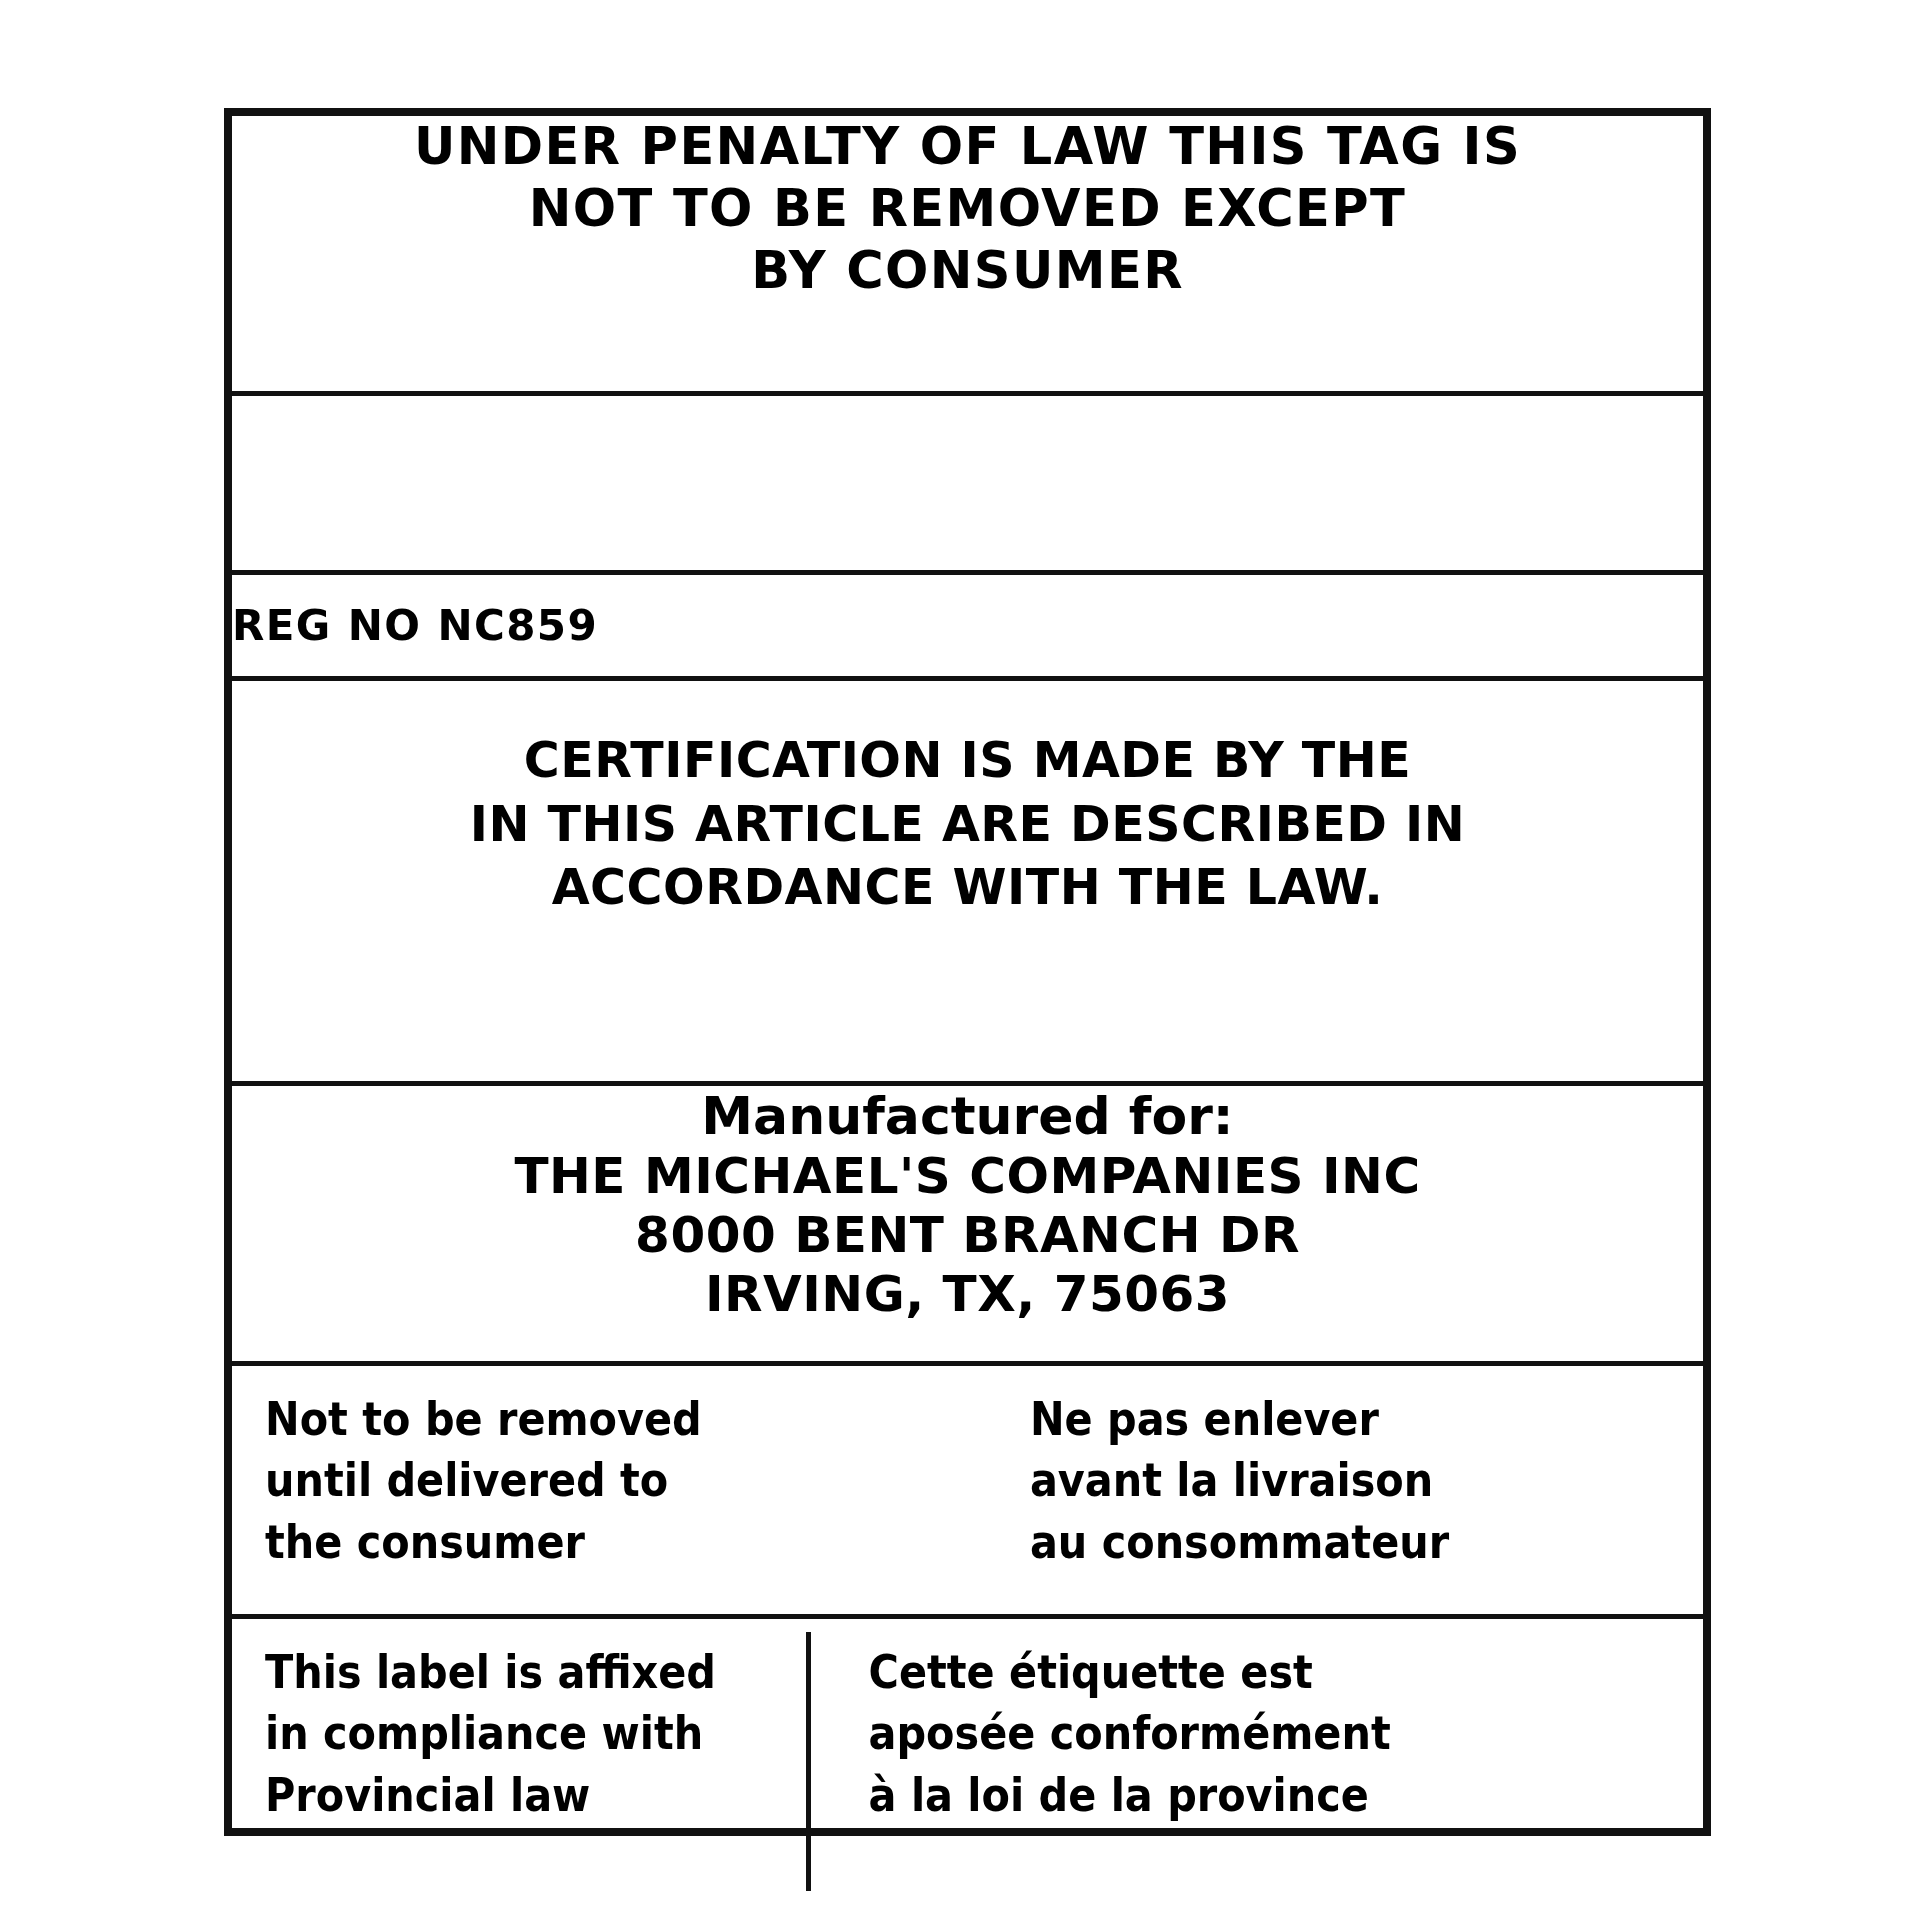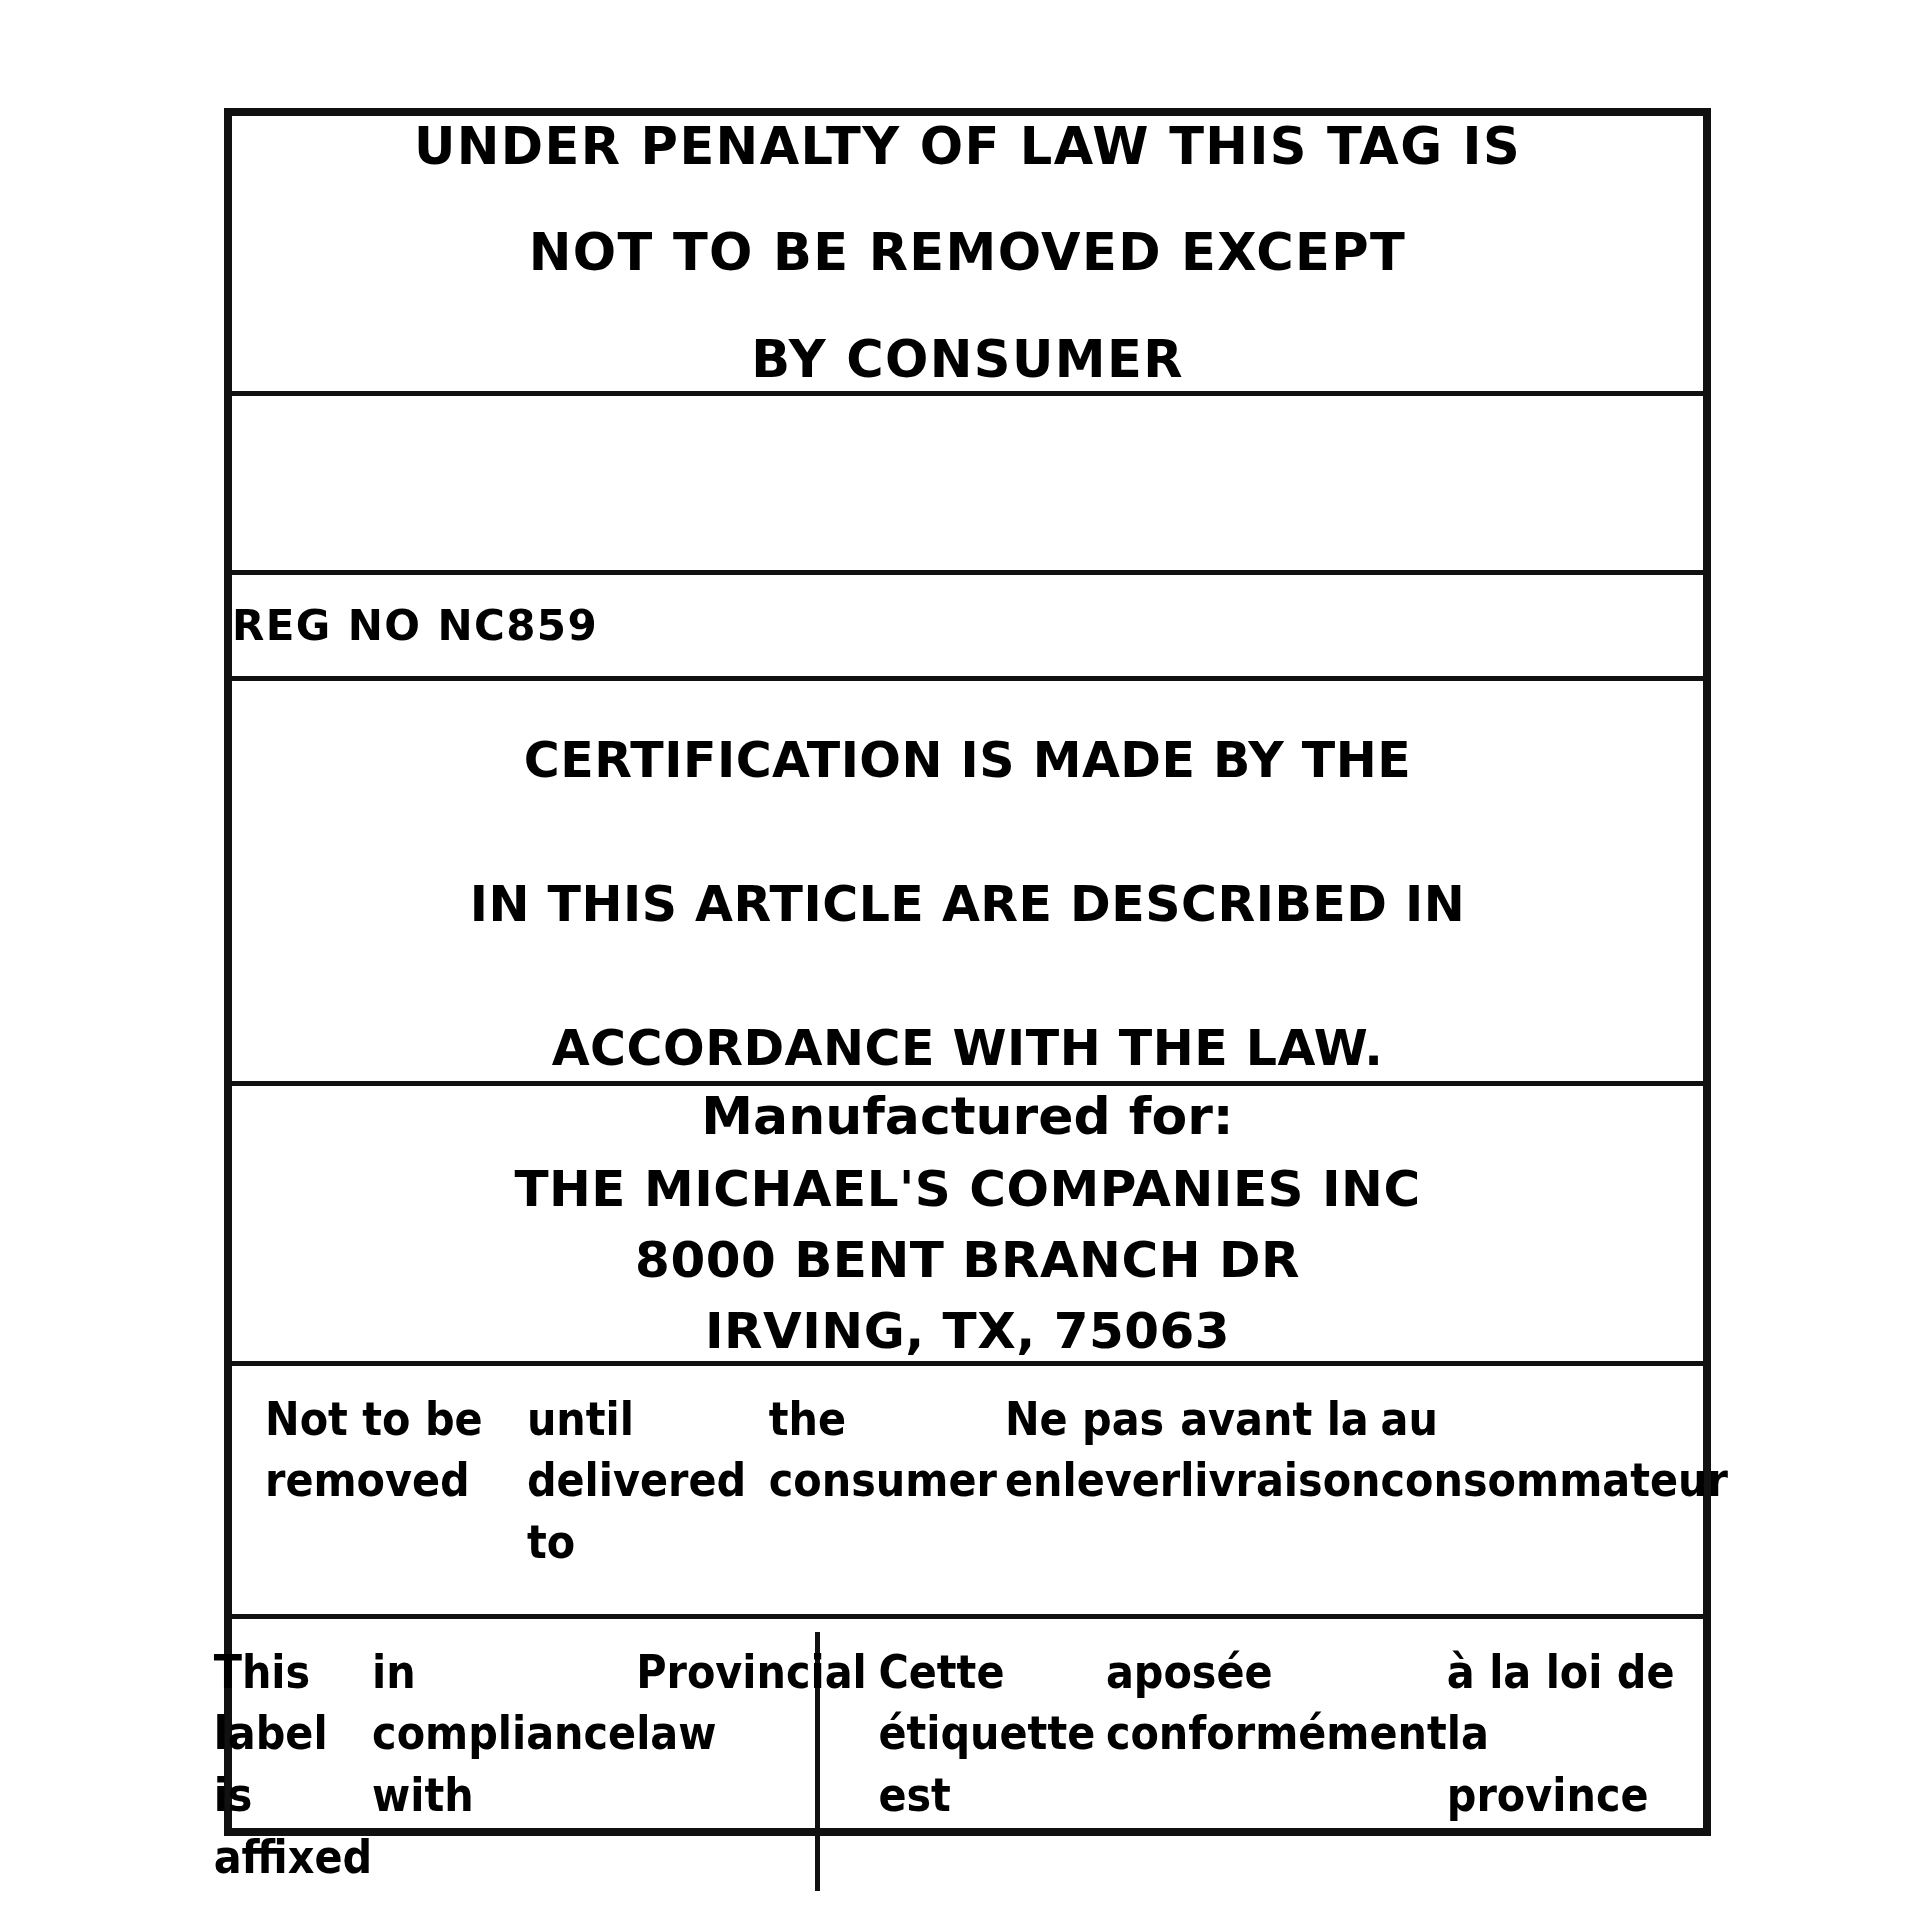--- a/index.html
+++ b/index.html
@@ -31,21 +31,21 @@
     border: 8.7px solid #111111;
     box-sizing: border-box;
     background: #ffffff;
   }
 
   .row {
     border-bottom: 5.8px solid #111111;
     box-sizing: border-box;
     display: flex;
     align-items: center;
-    justify-content: space-between;
+    justify-content: flex-start;
     text-align: center;
   }
   .row:last-child { border-bottom: none; }
 
   .hdr {
     height: 280px;
     flex-direction: column;
   }
   .hdr .line {
     font-weight: bold;
@@ -98,21 +98,21 @@
 
   .split {
     display: flex;
     align-items: stretch;
     justify-content: flex-start;
     padding: 0;
   }
   .split .cell {
     box-sizing: border-box;
     display: flex;
-    justify-content: center;
+    flex-direction: column;
     text-align: left;
     padding: 9.7px 0 9.7px 33px;
     margin-top: 13px;
   }
   .split .cell .line {
     font-weight: bold;
     font-size: 46px;
     line-height: 1.34;
     font-family: "DejaVu Sans Condensed", "DejaVu Sans", sans-serif;
   }

